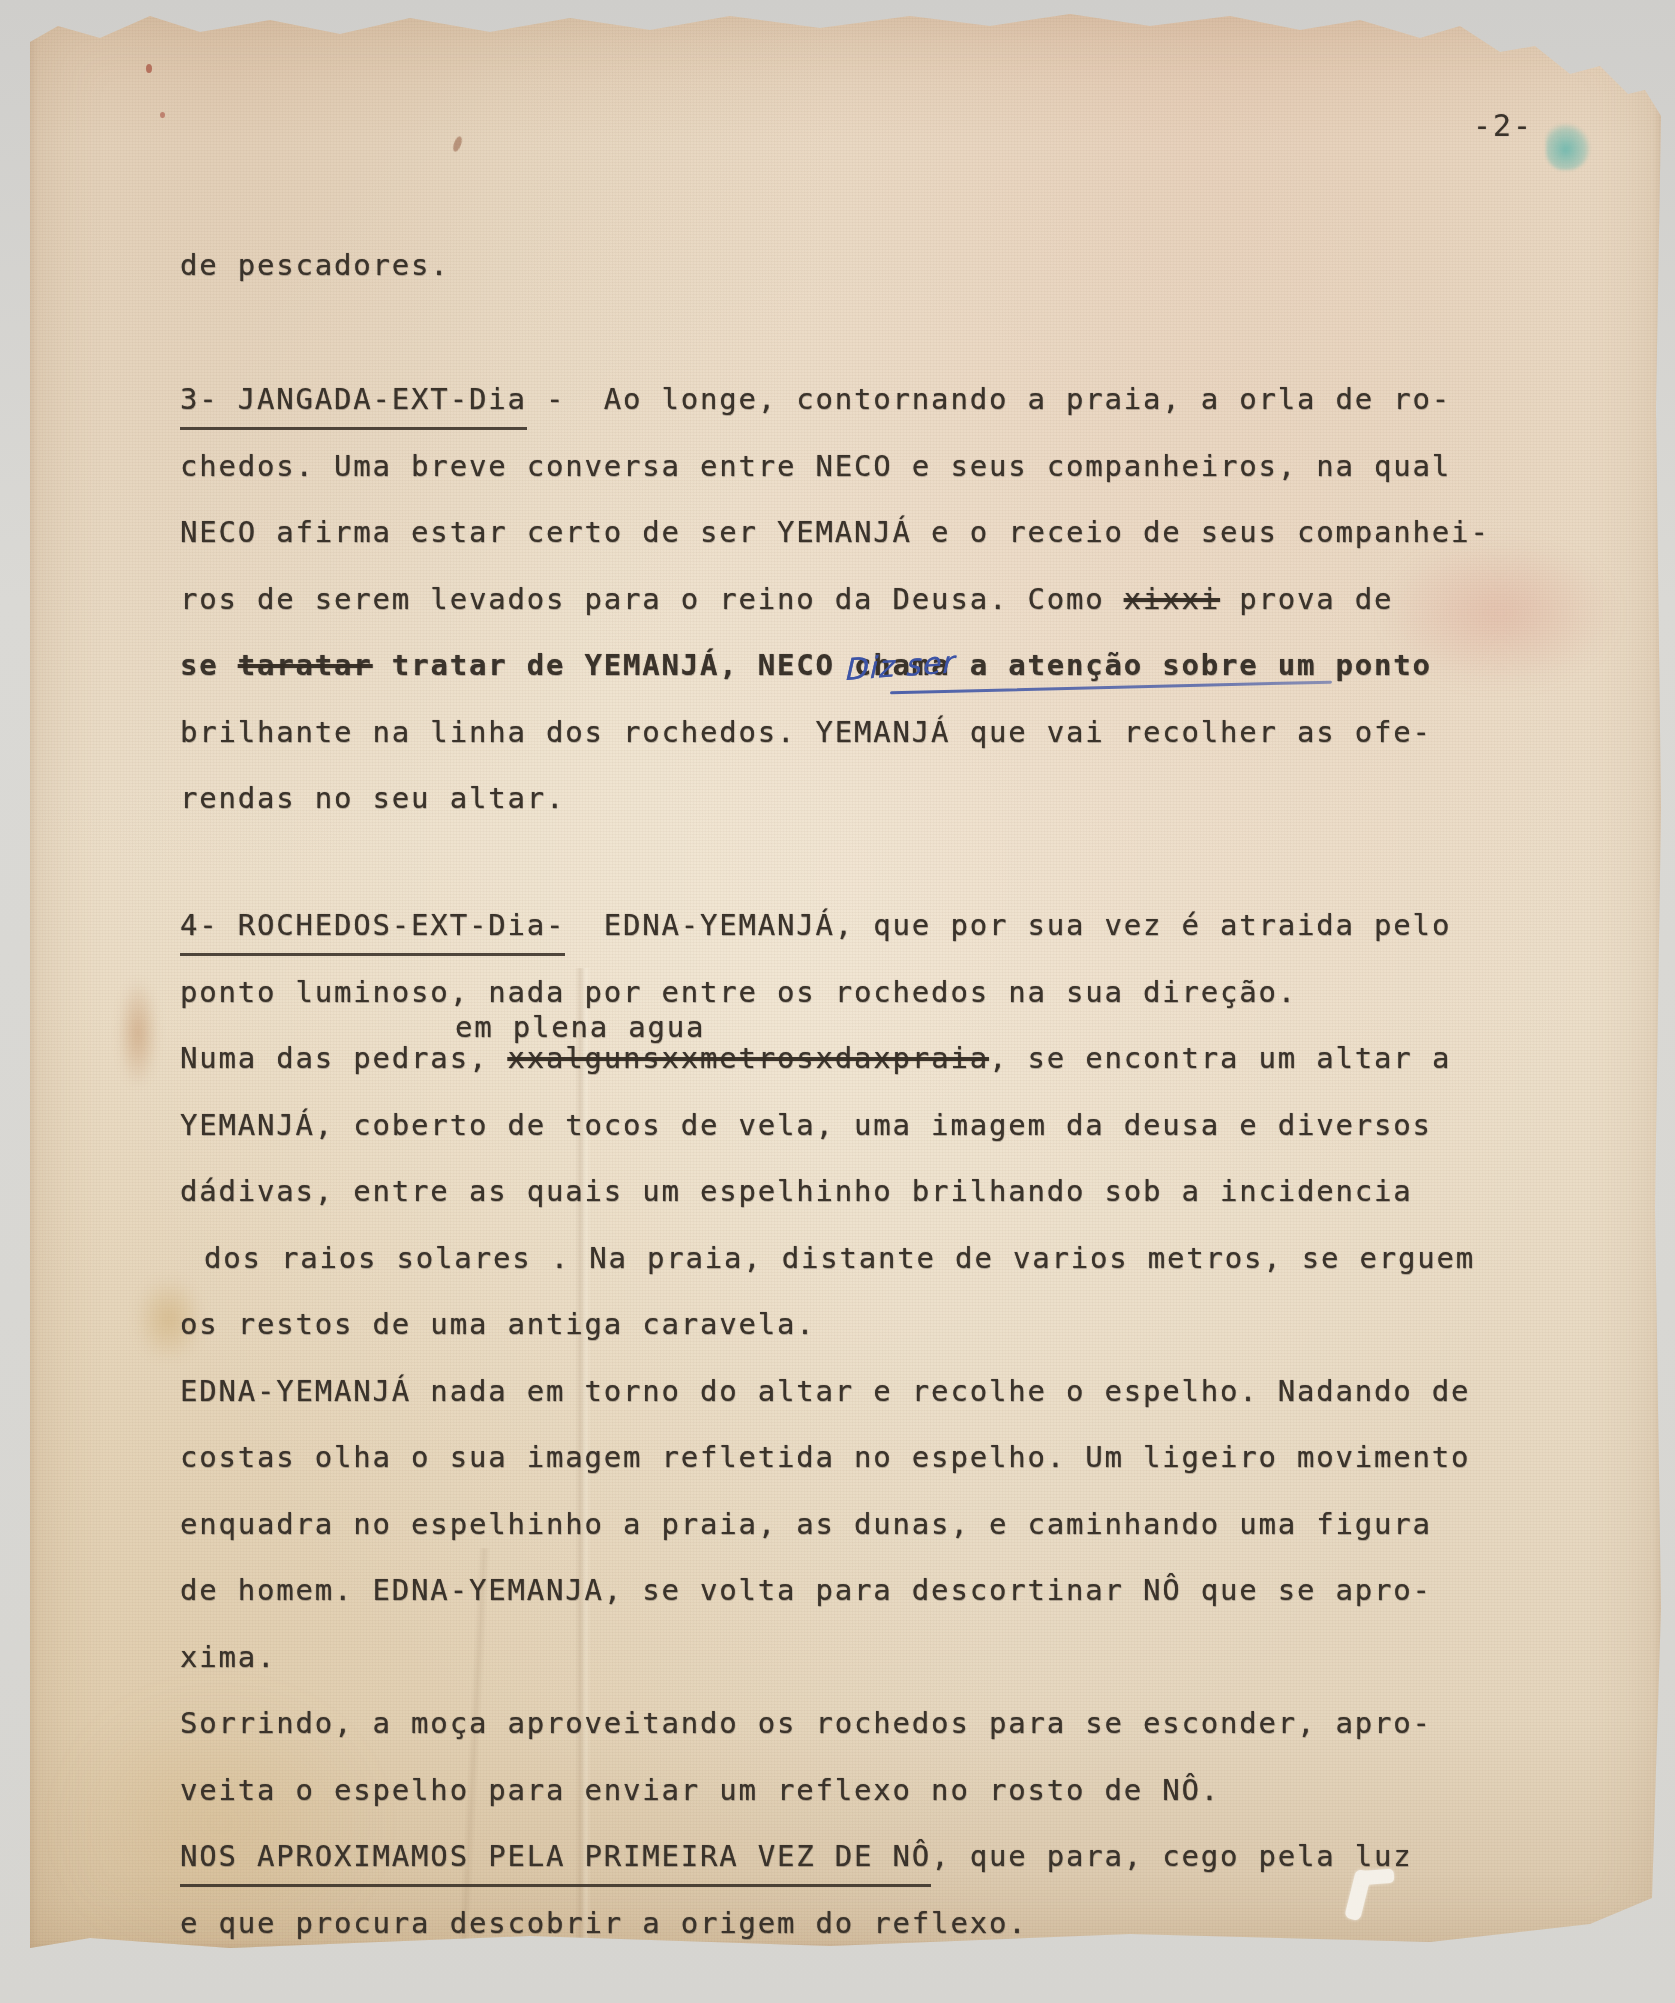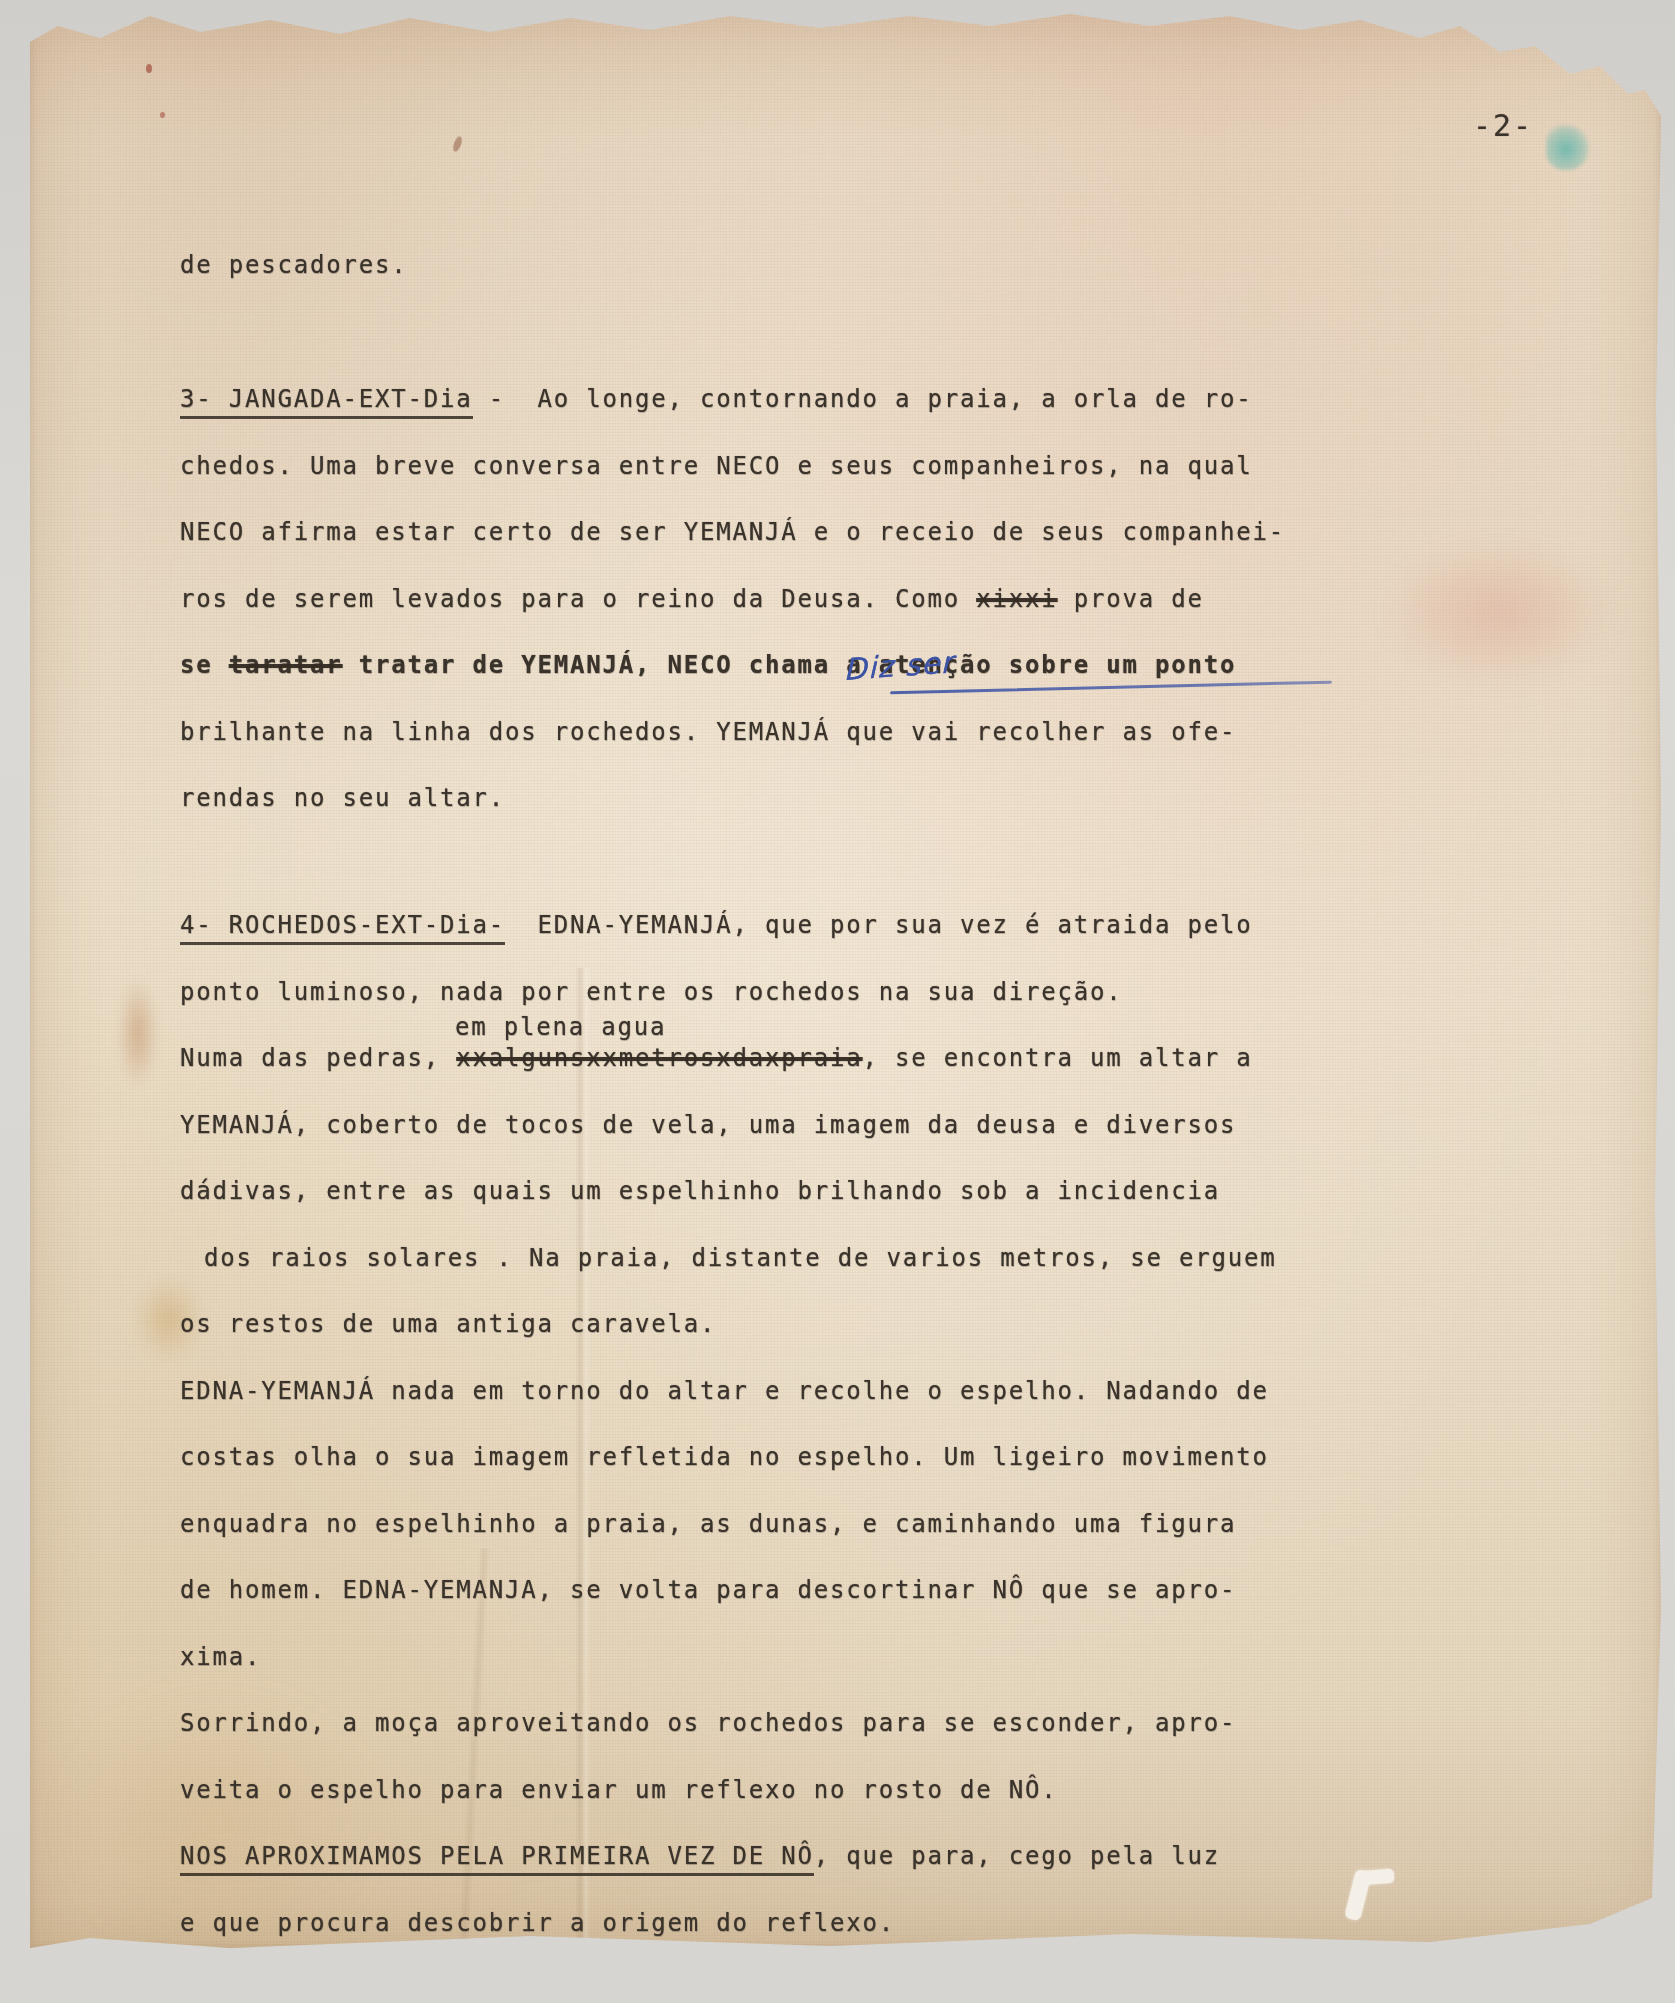--- a/index.html
+++ b/index.html
@@ -35,26 +35,26 @@
       1560px 1916px,1400px 1934px,1100px 1926px,800px 1938px,500px 1928px,200px 1940px,60px 1930px,0px 1940px
     );
     box-shadow:0 8px 16px rgba(90,80,70,.4);
   }
   .paper-shade{ 
     position:absolute;inset:0;pointer-events:none;
     box-shadow:inset 0 0 70px rgba(140,100,60,.22), inset 0 0 8px rgba(120,80,50,.18);
   }
   .tline{
     position:absolute;white-space:pre;
-    font-size:24px;letter-spacing:1.8px;line-height:38px;
+    font-size:29px;letter-spacing:1.8px;line-height:38px;
     color:var(--ink);
     text-shadow:0 0 1px rgba(56,46,38,.6), .5px .5px 0 rgba(56,46,38,.25);
   }
   .tline .plain{}
-  .tline .underline{border-bottom:3px solid rgba(50,42,34,.85);padding-bottom:3px;}
+  .tline .underline{border-bottom:3px solid rgba(50,42,34,.85);padding-bottom:11px;}
   .tline .strike{text-decoration:line-through;text-decoration-thickness:4px;text-decoration-color:rgba(52,44,36,.9);text-align:right;}
   .page-number{
     position:absolute;left:1443px;top:100px;font-size:30px;letter-spacing:2px;color:var(--ink);
     text-shadow:0 0 1px rgba(56,46,38,.6);
   }
   .ink-smudge{
     position:absolute;left:1516px;top:116px;width:44px;height:46px;
     background:radial-gradient(ellipse at 45% 55%, var(--smudge) 0%, rgba(90,180,172,.45) 55%, transparent 75%);
     border-radius:40% 60% 55% 45%;filter:blur(1.5px);opacity:.8;
   }

